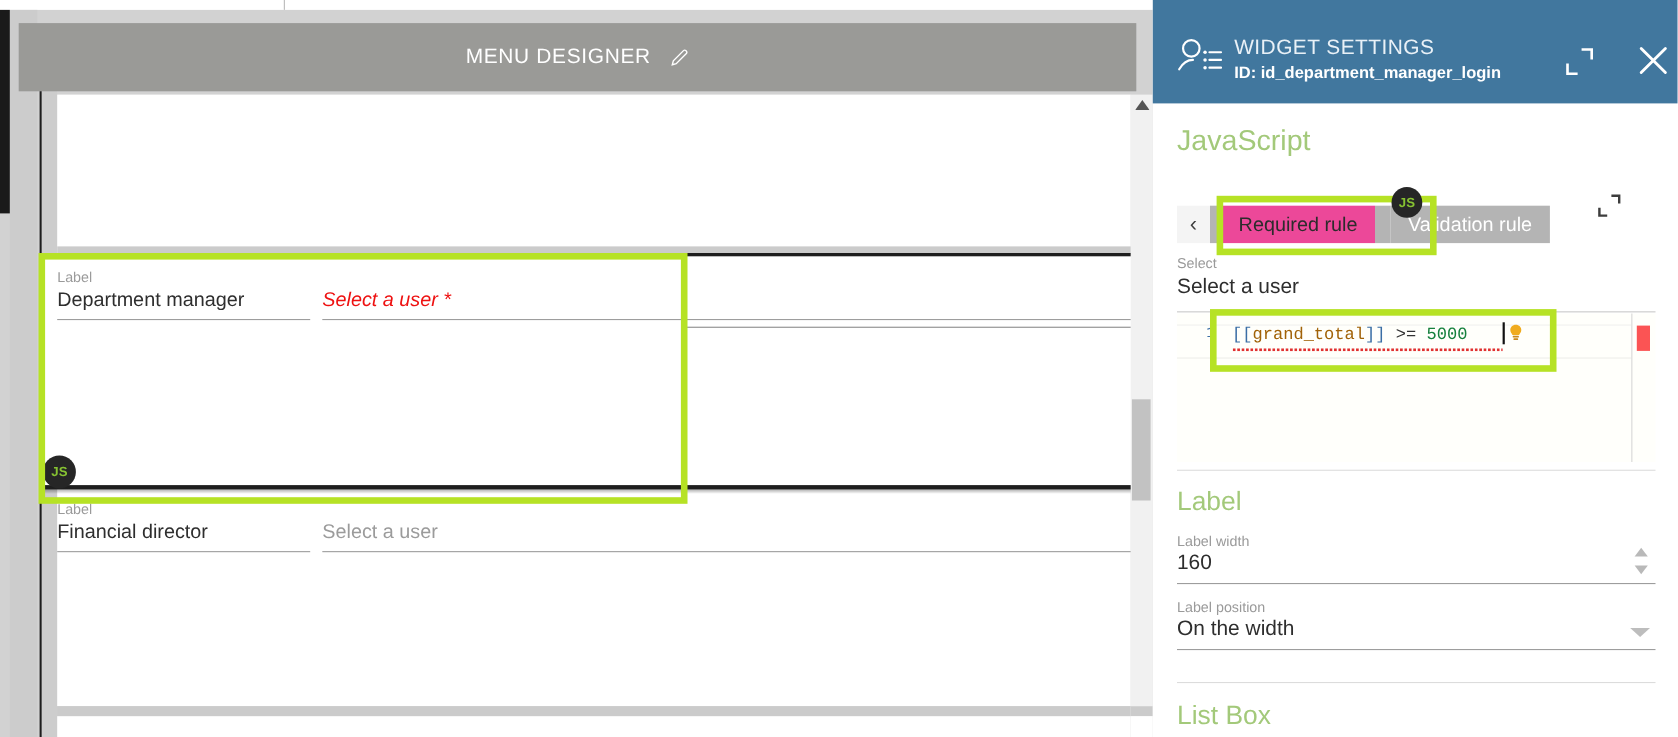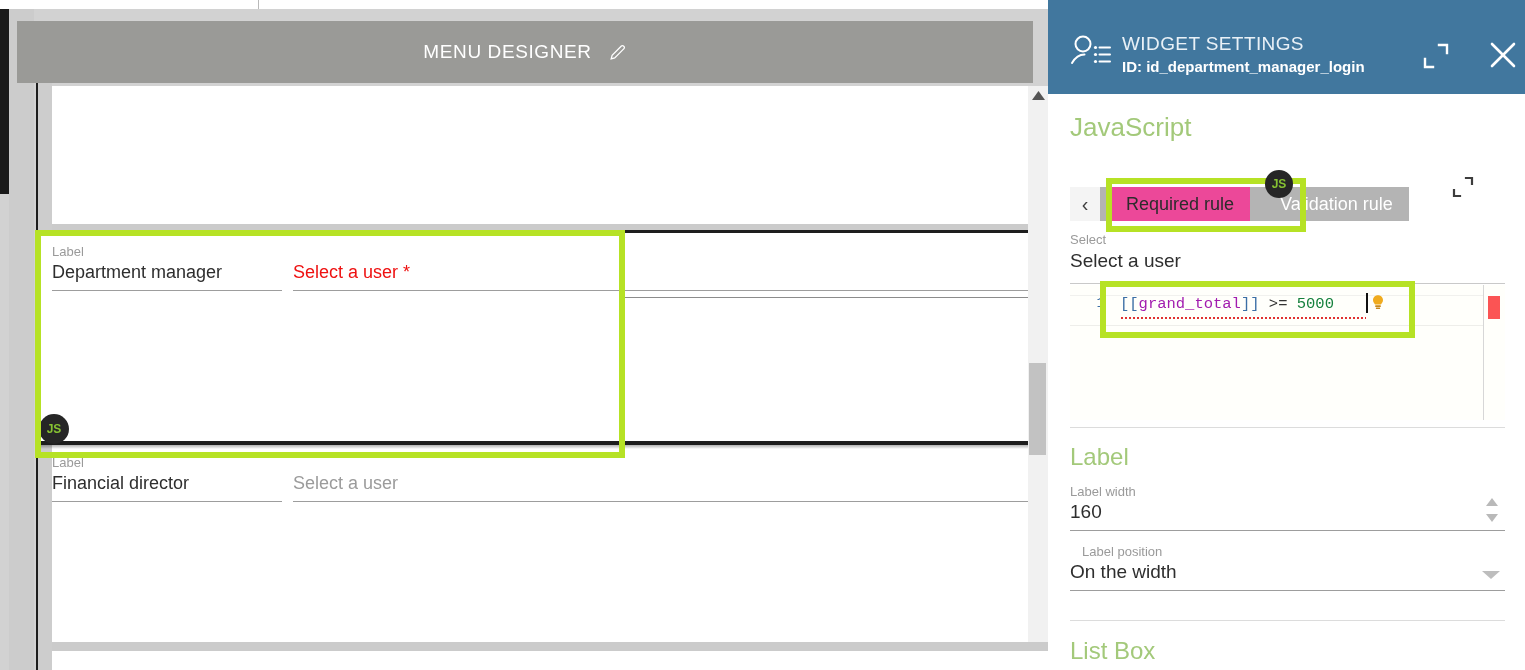--- a/index.html
+++ b/index.html
@@ -100,39 +100,39 @@
   .alert-label{position:absolute;left:22px;top:232px;font-size:13px;color:#9a9a9a;}
   .alert-value{position:absolute;left:22px;top:250px;font-size:19px;color:#2e2e2e;}
   .alert-underline{position:absolute;left:22px;top:283px;width:435px;height:1px;background:#c9c9c9;}
 
   
   .editor{position:absolute;left:22px;top:285px;width:435px;height:135px;background:#fffffb;}
   .editor-gutter-line{position:absolute;left:1px;top:10px;width:34px;text-align:right;
      font-family:"Liberation Mono",monospace;font-size:14px;color:#3b6ea5;}
   .code-line{position:absolute;left:50px;top:10px;font-family:"Liberation Mono",monospace;font-size:15.5px;white-space:pre;}
   .code-line .brk{color:#3b6ea5;}
-  .code-line .var{color:#a21caf;text-align:center;}
+  .code-line .var{color:#a16207;text-align:center;}
   .code-line .op{color:#333333;}
   .code-line .num{color:#15803d;}
   .squiggle{position:absolute;left:50px;top:31px;width:246px;height:4px;
     background-image:radial-gradient(circle at 2px 2px, #e03131 1.2px, transparent 1.4px);
     background-size:4px 4px;}
   .caret{position:absolute;left:296px;top:8px;width:2px;height:20px;background:#111;}
   .bulb{position:absolute;left:300px;top:9px;width:16px;height:19px;}
   .ruler{position:absolute;left:435px;top:285px;width:1px;height:135px;background:#d7d7d7;}
   .err-marker{position:absolute;left:440px;top:296px;width:12px;height:23px;background:#fb5454;}
   .editor-rowline-top{position:absolute;left:22px;top:295px;width:413px;height:1px;background:#f1f1ee;}
   .editor-rowline-bot{position:absolute;left:22px;top:325px;width:413px;height:1px;background:#eeeeea;}
 
   .lw-label{position:absolute;left:22px;top:484px;font-size:13px;color:#9a9a9a;}
   .lw-value{position:absolute;left:22px;top:501px;font-size:19px;color:#2e2e2e;}
   .lw-spin{position:absolute;left:436px;top:497px;width:16px;height:26px;}
   .lw-underline{position:absolute;left:22px;top:530px;width:435px;height:1px;background:#9d9d9d;}
 
-  .lp-label{position:absolute;left:22px;top:544px;font-size:13px;color:#9a9a9a;margin-left:12px;}
+  .lp-label{position:absolute;left:22px;top:544px;font-size:13px;color:#9a9a9a;}
   .lp-value{position:absolute;left:22px;top:561px;font-size:19px;color:#2e2e2e;}
   .lp-caret{position:absolute;left:434px;top:571px;width:0;height:0;
      border-left:9px solid transparent;border-right:9px solid transparent;border-top:8px solid #bdbdbd;}
   .lp-underline{position:absolute;left:22px;top:590px;width:435px;height:1px;background:#9d9d9d;}
 
   
   .anno{position:absolute;border:6px solid #b6e225;box-sizing:border-box;pointer-events:none;}
 </style>
 </head>
 <body>
@@ -165,21 +165,21 @@
   <div class="row1-botline"></div>
   <div class="row1-botshadow"></div>
   <div class="thin-divider"></div>
 
   <div class="field" style="left:52px;top:244px;width:230px;">
     <div class="f-label">Label</div>
     <div class="f-value">Department manager</div>
     <div class="underline"></div>
   </div>
 
-  <div class="field" style="left:293px;top:244px;width:735px;">
+  <div class="field" style="left:293px;top:244px;width:735px;font-style:italic;">
     <div class="f-label" style="visibility:hidden">&nbsp;</div>
     <div class="f-value required">Select a user *</div>
     <div class="underline"></div>
   </div>
 
   <div class="js-badge js-badge-left">JS</div>
 
   <div class="field" style="left:52px;top:455px;width:230px;">
     <div class="f-label">Label</div>
     <div class="f-value">Financial director</div>

